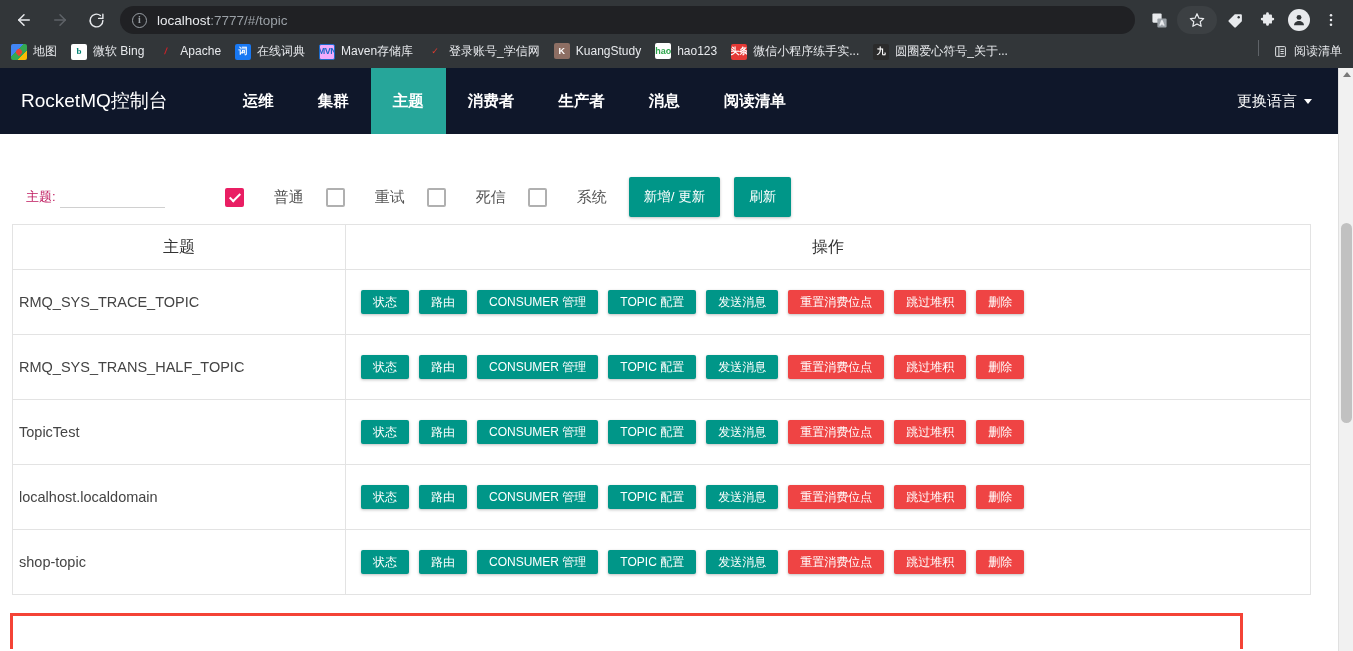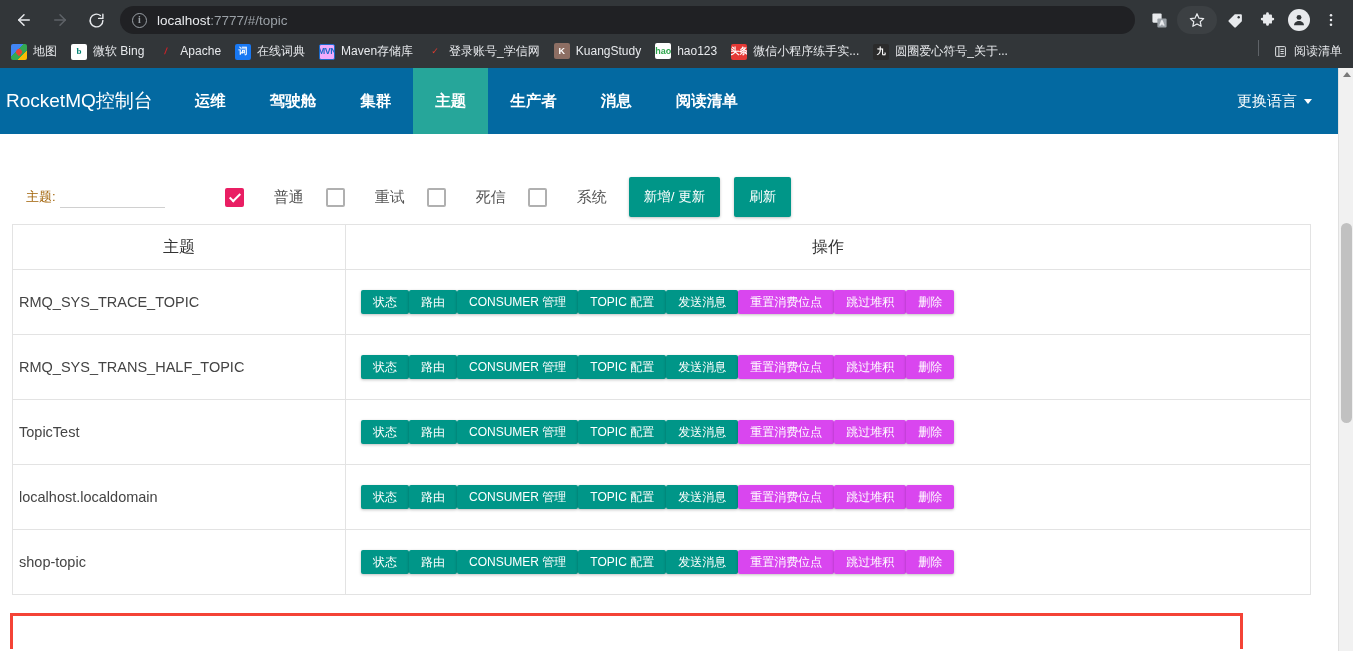--- a/index.html
+++ b/index.html
@@ -80,22 +80,22 @@
   .fav-kuang { background: #8d6e63; color: #fff; font-size: 9px; border-radius: 2px; }
   .fav-hao { background: #fff; color: #2ea64d; font-size: 11px; font-weight: bold; }
   .fav-wx { background: #e53935; color: #fff; font-size: 7px; line-height: 1.05; text-align: center; }
   .fav-yuan { background: #2b2b2b; color: #fff; font-size: 10px; }
   .fav-list { background: transparent; color: #e8eaed; font-size: 13px; }
 
   
   .app-wrap { width: 1338px; height: 581px; overflow: hidden; position: relative; background: #fff; }
 
   .navbar {
-    height: 66px; background: #0369a1; display: flex; align-items: center;
-    padding-left: 6px; color: #ffffff;
+    height: 66px; background: #0f172a; display: flex; align-items: center;
+    padding-left: 21px; color: #ffffff; gap: 33px;
   }
   .brand {
     font-size: 19px; color: #ffffff; padding: 0 20px 0 0; white-space: nowrap;
     cursor: pointer;
   }
   .nav-items { display: flex; align-items: center; height: 66px; }
   .nav-item {
     height: 66px; display: flex; align-items: center; padding: 0 22px;
     font-size: 15.5px; color: #ffffff; cursor: pointer; white-space: nowrap; font-weight: bold;
   }
@@ -109,21 +109,21 @@
     display: inline-block; margin-left: 7px; width: 0; height: 0;
     border-left: 4px solid transparent; border-right: 4px solid transparent;
     border-top: 5px solid #ffffff;
   }
 
   
   .filter-bar {
     display: flex; align-items: center; padding: 36px 0 0 26px; height: 90px;
   }
   .field-group { display: flex; align-items: flex-end; }
-  .field-label { font-size: 13px; color: #a16207; padding-bottom: 2px; }
+  .field-label { font-size: 13px; color: #be185d; padding-bottom: 2px; }
   .field-input {
     width: 105px; border: none; border-bottom: 1px solid #d0d0d0;
     outline: none; font-size: 13px; height: 22px; background: transparent;
     margin-left: 4px; color: #333;
   }
   .chk-group { display: flex; align-items: center; margin-left: 60px; }
   .chk-item { display: flex; align-items: center; margin-right: 22px; cursor: pointer; gap: 21px; }
   .chk-box {
     width: 19px; height: 19px; border: 2px solid #b0b0b0; border-radius: 2px;
     background: #fff; flex: 0 0 auto; position: relative;
@@ -134,39 +134,39 @@
     border: solid #fff; border-width: 0 2px 2px 0; transform: rotate(45deg);
   }
   .chk-label { font-size: 15px; color: #555; margin-left: 9px; white-space: nowrap; }
 
   .btn {
     border: none; border-radius: 2px; color: #fff; cursor: pointer;
     font-family: inherit; box-shadow: 0 1px 3px rgba(0,0,0,0.25);
     white-space: nowrap;
   }
   .btn-teal { background: #009688; }
-  .btn-red { background: #d946ef; }
+  .btn-red { background: #ef4444; }
   .bar-btn { height: 40px; padding: 0 15px; font-size: 13.5px; margin-right: 14px; }
 
   
   .table-wrap { padding: 0 27px 0 12px; }
   table.data { width: 100%; border-collapse: collapse; table-layout: fixed; background: #fff; }
   table.data th, table.data td {
     border: 1px solid #e3e3e3; vertical-align: middle;
   }
   table.data th {
     height: 45px; font-size: 16px; font-weight: normal; color: #333; text-align: center;
   }
   .col-topic { width: 333px; }
   table.data td.topic-cell {
     height: 65px; padding-left: 6px; font-size: 14.5px; color: #444;
   }
   table.data td.ops-cell { height: 65px; padding-left: 15px; }
   .ops { display: flex; align-items: center; }
-  .op-btn { height: 24px; padding: 0 12px; font-size: 12px; }
+  .op-btn { height: 24px; padding: 0 12px; font-size: 12px; margin-right: 10px; }
 
   tr.highlighted { position: relative; }
   .red-box {
     position: absolute; left: 10px; top: 545px; width: 1233px; height: 64px;
     border: 3px solid #f44336; pointer-events: none; z-index: 5;
   }
 
   
   .vscroll {
     position: absolute; right: 0; top: 68px; width: 15px; height: 583px;
@@ -313,23 +313,23 @@
     </div>
   </div>
 </div>
 
 <div class="app-wrap">
 
   <div class="navbar">
     <div class="brand">RocketMQ控制台</div>
     <div class="nav-items">
       <div class="nav-item">运维</div>
-      <div class="nav-item">驾驶舱</div>
       <div class="nav-item">集群</div>
       <div class="nav-item active">主题</div>
+      <div class="nav-item">消费者</div>
       <div class="nav-item">生产者</div>
       <div class="nav-item">消息</div>
       <div class="nav-item">阅读清单</div>
     </div>
     <div class="nav-right">
       <div class="lang-btn">
         <span>更换语言</span>
         <span class="caret"></span>
       </div>
     </div>

